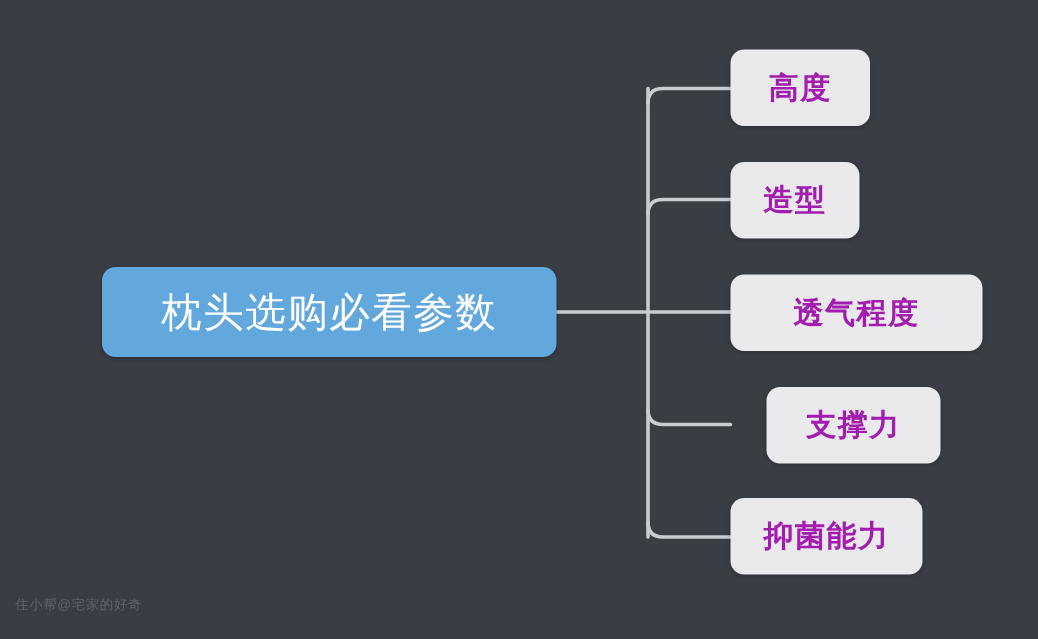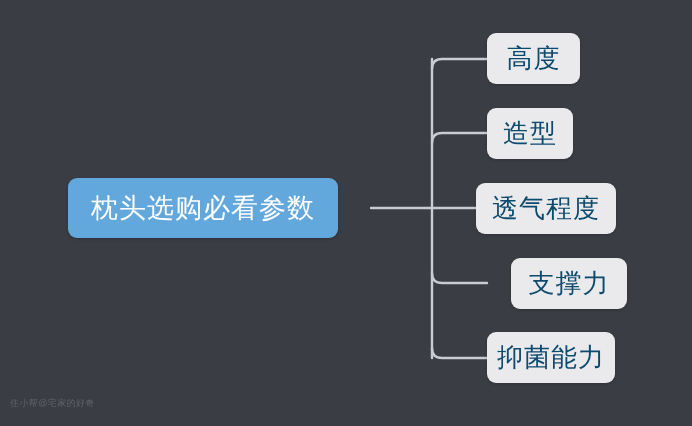--- a/index.html
+++ b/index.html
@@ -30,41 +30,42 @@
     box-sizing: border-box;
     display: flex;
     align-items: center;
     justify-content: center;
     white-space: nowrap;
     user-select: none;
   }
   .root-node {
     left: 68px;
     top: 178px;
-    width: 270px;
+    width: 303px;
     height: 60px;
     background: #63a8dc;
     border-radius: 9px;
     color: #ffffff;
     font-size: 27px;
     letter-spacing: 1px;
     box-shadow: 0 1px 3px rgba(0,0,0,0.22);
   }
   .child-node {
     background: #eaeaec;
     border-radius: 9px;
-    color: #0c4a6e;
-    font-size: 26px;
+    color: #a21caf;
+    font-size: 20px;
     letter-spacing: 1px;
     box-shadow: 0 1px 3px rgba(0,0,0,0.20);
     height: 51px;
+    font-weight: bold;
   }
   .c0 { left: 487px; top: 33px;  width: 93px; }
   .c1 { left: 487px; top: 108px; width: 86px; }
-  .c2 { left: 476px; top: 183px; width: 140px; align-items: center; }
+  .c2 { left: 487px; top: 183px; width: 168px; align-items: center; }
   .c3 { left: 487px; top: 258px; width: 116px; margin-left: 24px; }
   .c4 { left: 487px; top: 332px; width: 128px; }
   .watermark {
     position: absolute;
     left: 10px;
     top: 397px;
     font-size: 9px;
     color: #60636a;
     letter-spacing: 0.4px;
     user-select: none;

